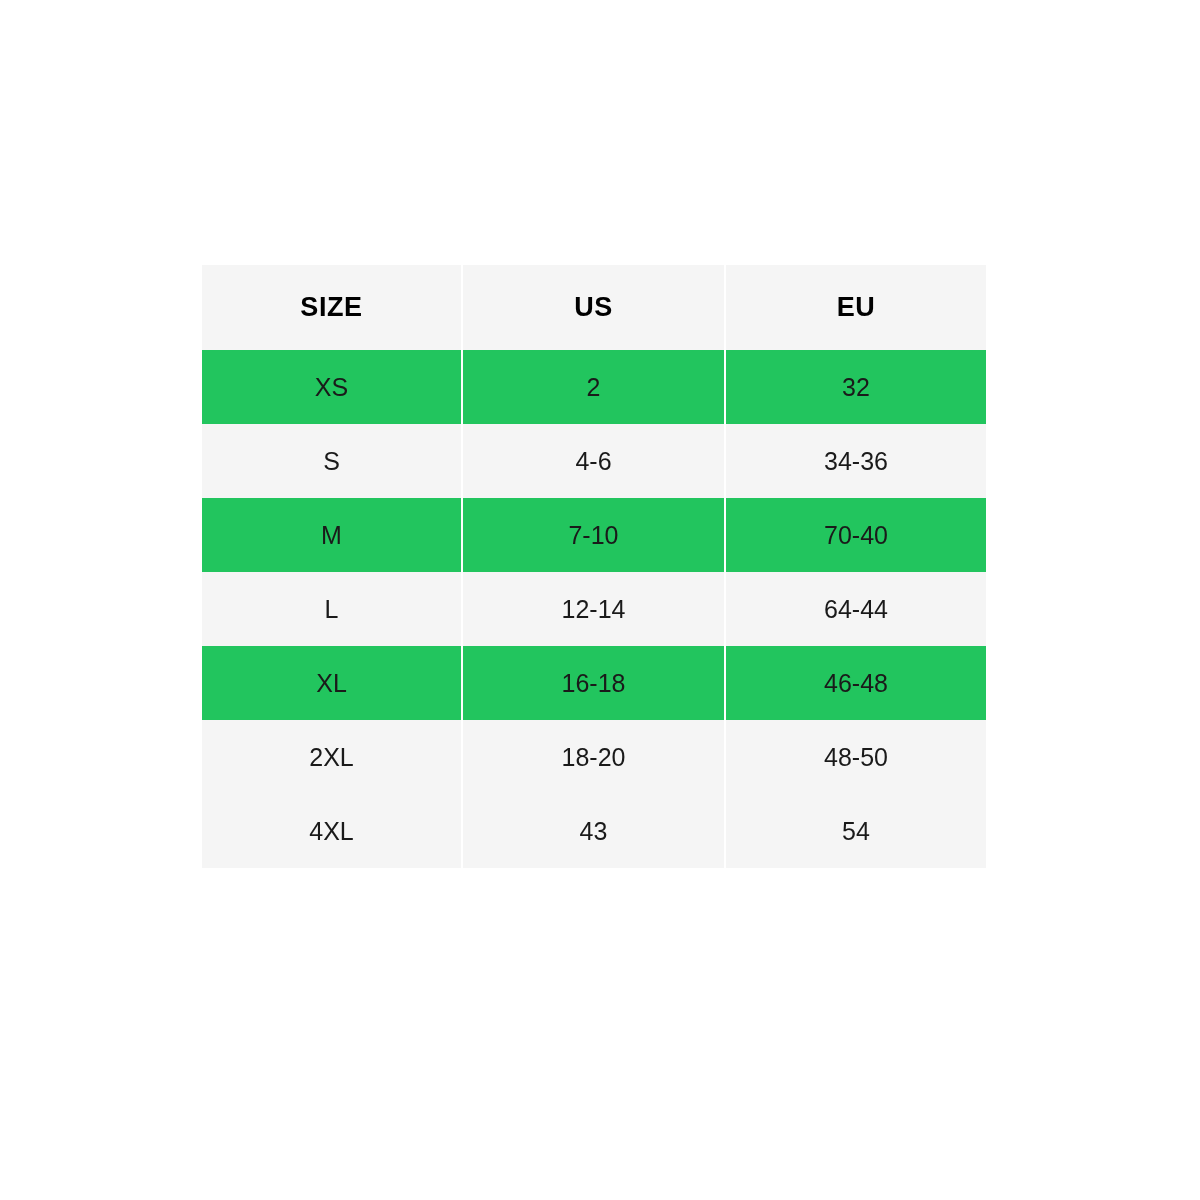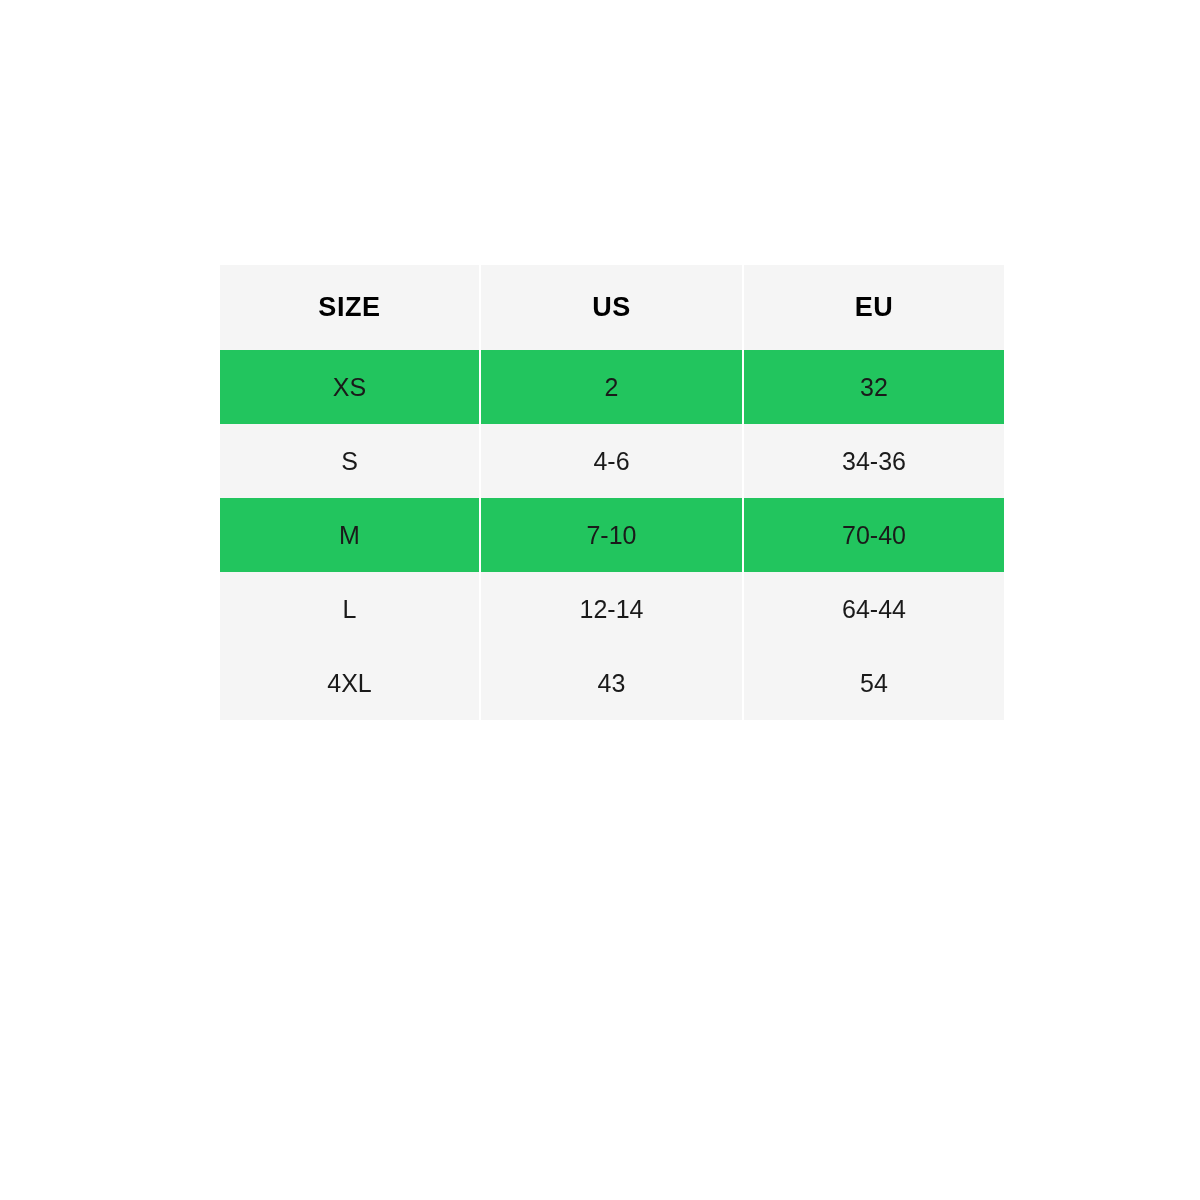--- a/index.html
+++ b/index.html
@@ -19,21 +19,21 @@
   .page {
     position: relative;
     width: 1200px;
     height: 1200px;
     box-sizing: border-box;
   }
 
   
   .size-chart {
     position: absolute;
-    left: 220px;
+    left: 202px;
     top: 265px;
     width: 784px;
     border-collapse: collapse;
     table-layout: fixed;
     background: #ffffff;
   }
 
   .size-chart col.col-size { width: 260px; }
   .size-chart col.col-us   { width: 263px; }
   .size-chart col.col-eu   { width: 261px; }
@@ -118,20 +118,30 @@
       <tr class="row-light">
         <td class="cell-size">M</td>
         <td class="cell-us">7-10</td>
         <td class="cell-eu">70-40</td>
       </tr>
       <tr class="row-shade">
         <td class="cell-size">L</td>
         <td class="cell-us">12-14</td>
         <td class="cell-eu">64-44</td>
       </tr>
+      <tr class="row-light">
+        <td class="cell-size">XL</td>
+        <td class="cell-us">16-18</td>
+        <td class="cell-eu">46-48</td>
+      </tr>
+      <tr class="row-shade">
+        <td class="cell-size">2XL</td>
+        <td class="cell-us">18-20</td>
+        <td class="cell-eu">48-50</td>
+      </tr>
       <tr class="row-shade">
         <td class="cell-size">4XL</td>
         <td class="cell-us">43</td>
         <td class="cell-eu">54</td>
       </tr>
     </tbody>
   </table>
 
 </div>
 

